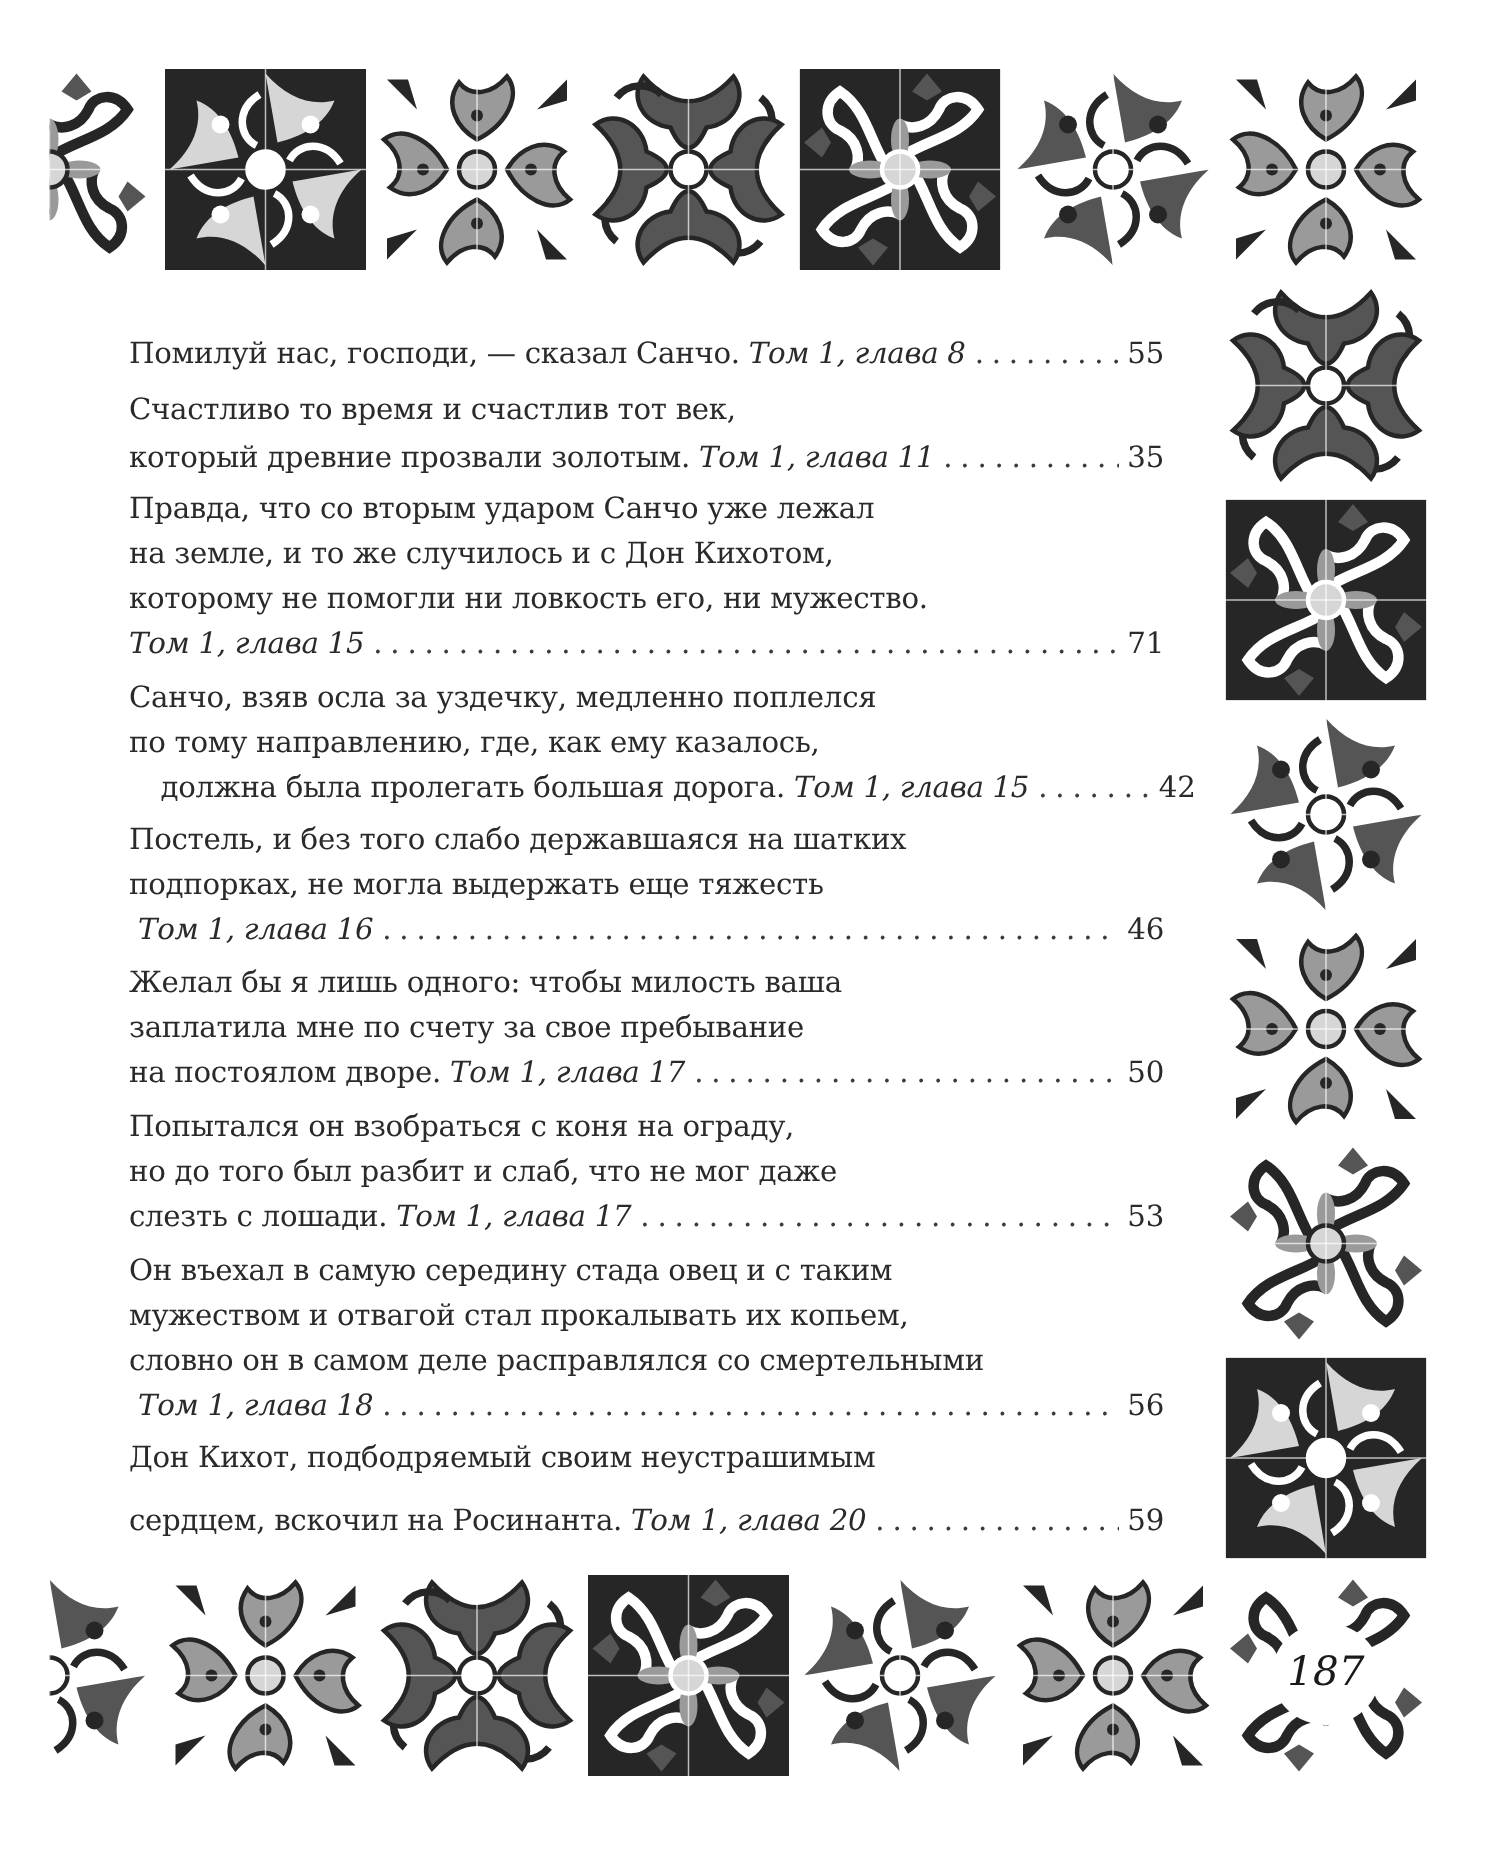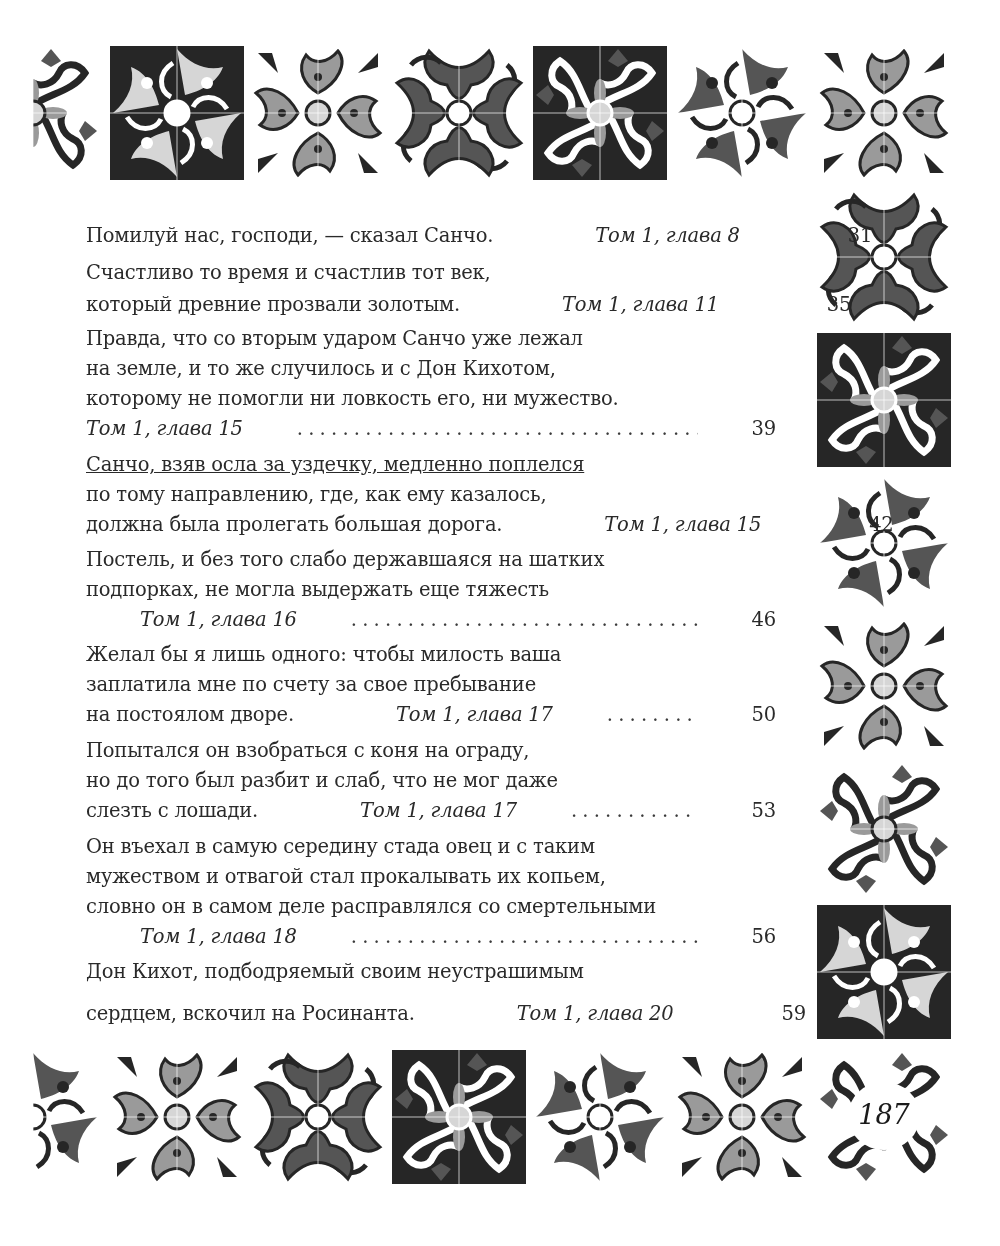--- a/index.html
+++ b/index.html
@@ -4,21 +4,21 @@
 <style>
   html, body { margin:0; padding:0; background:#ffffff; }
   body { width:1000px; height:1246px; position:relative; overflow:hidden;
          font-family:"DejaVu Serif","Liberation Serif",serif; color:#2a2a2a; }
   .tile { position:absolute; width:134px; height:134px; overflow:hidden; background:#fff; }
   .tile svg { width:134px; height:134px; display:block; }
   .tile.partial svg { margin-left:-67px; }
   .toc { position:absolute; left:86px; top:0; width:690px; }
   .entry { position:absolute; left:0; width:690px; font-size:19.5px; letter-spacing:-0.2px; }
   .line { position:absolute; left:0; white-space:nowrap; height:30px; line-height:30px; }
-  .last { display:flex; width:690px; align-items:center;gap:48px; }
+  .last { display:flex; width:690px; align-items:center; }
   .ref { font-style:italic; }
   .leader { flex:1; overflow:hidden; white-space:nowrap; margin:0 6px 0 6px; letter-spacing:3.4px; color:#3a3a3a; }
   .leader::before { content:". . . . . . . . . . . . . . . . . . . . . . . . . . . . . . . . . . . . . . . . . . . . . . . . . . . . . . . . . . . . . . . . . . . . . . . . . . . . . . . . . . . . . . . . . . . . . . . . . . ."; letter-spacing:0; word-spacing:-1px; }
   .page { white-space:nowrap; }
   .pagenum { position:absolute; left:828px; top:1085px; width:112px; height:60px; text-align:center; line-height:60px;
              font-family:"DejaVu Serif","Liberation Serif",serif; font-style:italic; font-size:27px; color:#1a1a1a; }
   .pagenum-bg { position:absolute; left:848px; top:1082px; width:72px; height:68px; border-radius:50%; background:#ffffff; }
 </style>
 </head>
 <body>
@@ -611,46 +611,46 @@
           <line x1="0" y1="-67" x2="0" y2="67" stroke="#ffffff" stroke-width="1" opacity="0.7"></line>
         </g>
       </svg>
     </div>
   </div>
 
 <div class="toc">
 
   <div class="entry" style="top:221px;">
     <div class="line last" style="top:0;">
-      <span>Помилуй нас, господи, — сказал Санчо.</span>&nbsp;<span class="ref">Том 1, глава 8</span><span class="leader"></span><span class="page">31</span>
+      <span>Помилуй нас, господи, — сказал Санчо.</span>&nbsp;<span class="ref">Том 1, глава 8</span><span class="leader"></span><span class="page">55</span>
     </div>
   </div>
 
   <div class="entry" style="top:258px;">
     <div class="line" style="top:0;">Счастливо то время и счастлив тот век,</div>
     <div class="line last" style="top:32px;">
       <span>который древние прозвали золотым.</span>&nbsp;<span class="ref">Том 1, глава 11</span><span class="leader"></span><span class="page">35</span>
     </div>
   </div>
 
   <div class="entry" style="top:324px;">
     <div class="line" style="top:0;">Правда, что со вторым ударом Санчо уже лежал</div>
     <div class="line" style="top:30px;">на земле, и то же случилось и с Дон Кихотом,</div>
     <div class="line" style="top:60px;">которому не помогли ни ловкость его, ни мужество.</div>
     <div class="line last" style="top:90px;">
       <span class="ref">Том 1, глава 15</span>
         <span class="leader"></span>
-        <span class="page">39</span>
+        <span class="page">71</span>
     </div>
   </div>
 
   <div class="entry" style="top:450px;">
-    <div class="line" style="top:0;text-decoration:underline;">Санчо, взяв осла за уздечку, медленно поплелся</div>
+    <div class="line" style="top:0;">Санчо, взяв осла за уздечку, медленно поплелся</div>
     <div class="line" style="top:30px;">по тому направлению, где, как ему казалось,</div>
-    <div class="line last" style="top:60px;">
+    <div class="line last" style="top:60px;margin-left:21px;">
       <span>должна была пролегать большая дорога.</span>&nbsp;<span class="ref">Том 1, глава 15</span><span class="leader"></span><span class="page">42</span>
     </div>
   </div>
 
   <div class="entry" style="top:545px;">
     <div class="line" style="top:0;">Постель, и без того слабо державшаяся на шатких</div>
     <div class="line" style="top:30px;">подпорках, не могла выдержать еще тяжесть</div>
     <div class="line last" style="top:60px;">
       &nbsp;<span class="ref">Том 1, глава 16</span><span class="leader"></span><span class="page">46</span>
     </div>

